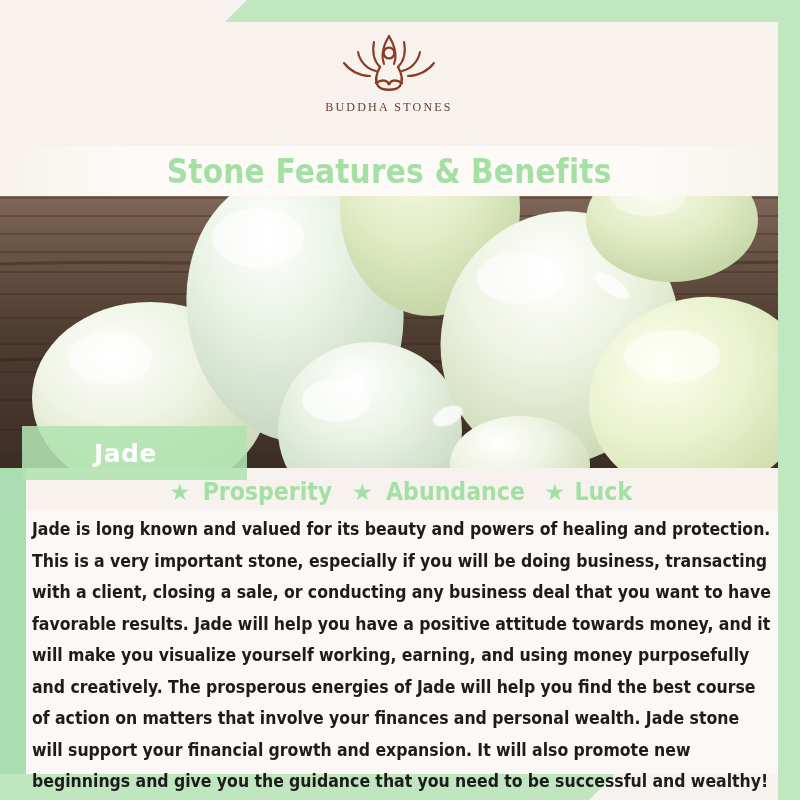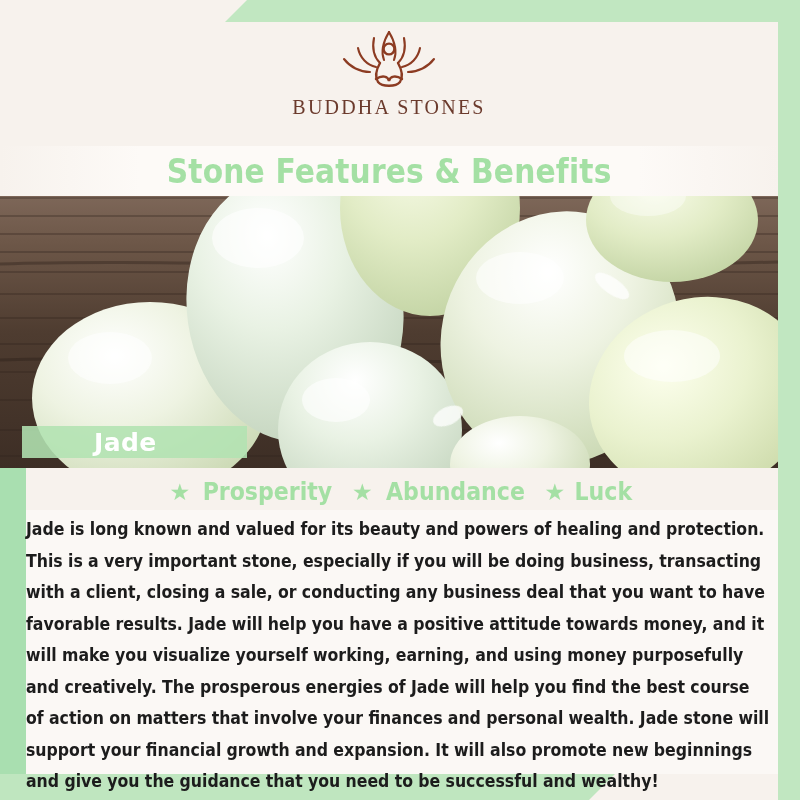--- a/index.html
+++ b/index.html
@@ -62,21 +62,21 @@
     display:flex;
     flex-direction:column;
     align-items:center;
     justify-content:center;
     background:#f7f2ed;
   }
   .logo-mark { width:150px; height:68px; display:block; }
   .logo-word {
     margin-top:2px;
     font-family:"Liberation Serif", serif;
-    font-size:20px;
+    font-size:12px;
     letter-spacing:2.2px;
     color:#6b3a2c;
     white-space:nowrap;
   }
 
   
   .title-banner {
     position:absolute;
     top:122px; left:0; right:22px;
     height:50px;
@@ -104,21 +104,21 @@
     overflow:hidden;
     z-index:2;
     background:#6d5a4e;
   }
   .photo svg { display:block; width:100%; height:100%; }
 
   
   .jade-label {
     position:absolute;
     left:22px; top:426px;
-    width:225px; height:32px;
+    width:225px; height:54px;
     background:rgba(178,226,178,.88);
     display:flex; align-items:center;
     z-index:5;
   }
   .jade-text {
     font-family:"DejaVu Sans", sans-serif;
     font-weight:bold;
     font-size:25px;
     color:#ffffff;
     margin-left:72px;
@@ -148,21 +148,21 @@
     color:#a4e0a4;
     transform:scaleX(0.92);
     white-space:nowrap;
   }
 
   
   .body-panel {
     position:absolute;
     top:510px; left:26px; right:22px; bottom:26px;
     background:#fbf8f5;
-    padding:4px 6px 0 0;
+    padding:4px 6px 0 6px;
     z-index:3;
   }
   .body-text {
     font-family:"DejaVu Sans", sans-serif;
     font-weight:bold;
     font-size:17.4px;
     line-height:31.5px;
     color:#1c1c1c;
     transform:scaleX(0.905);
     transform-origin:left top;

